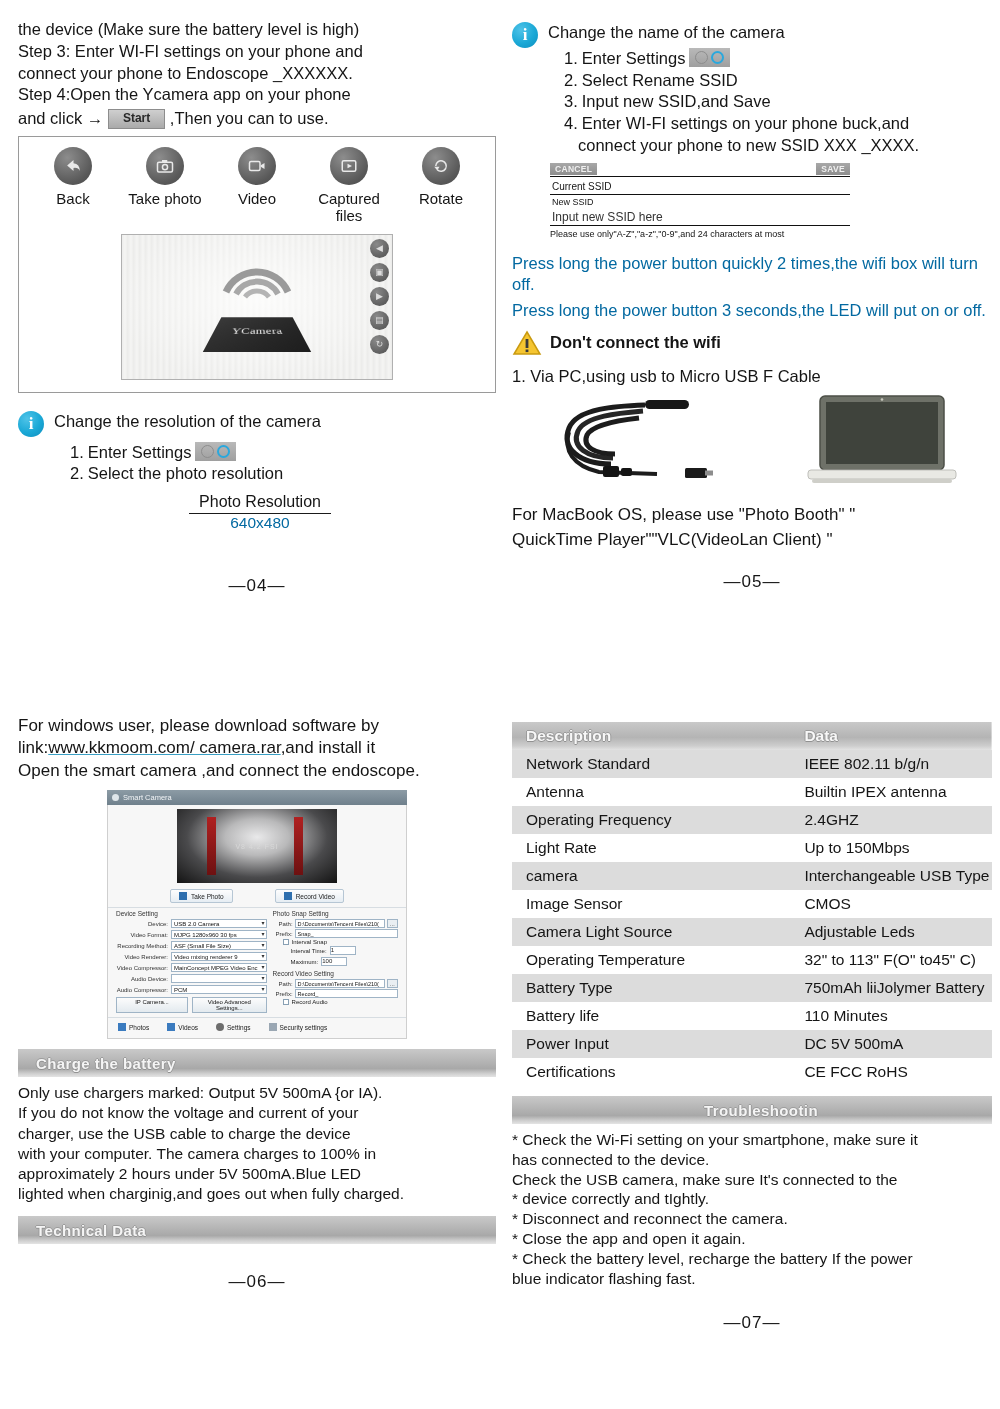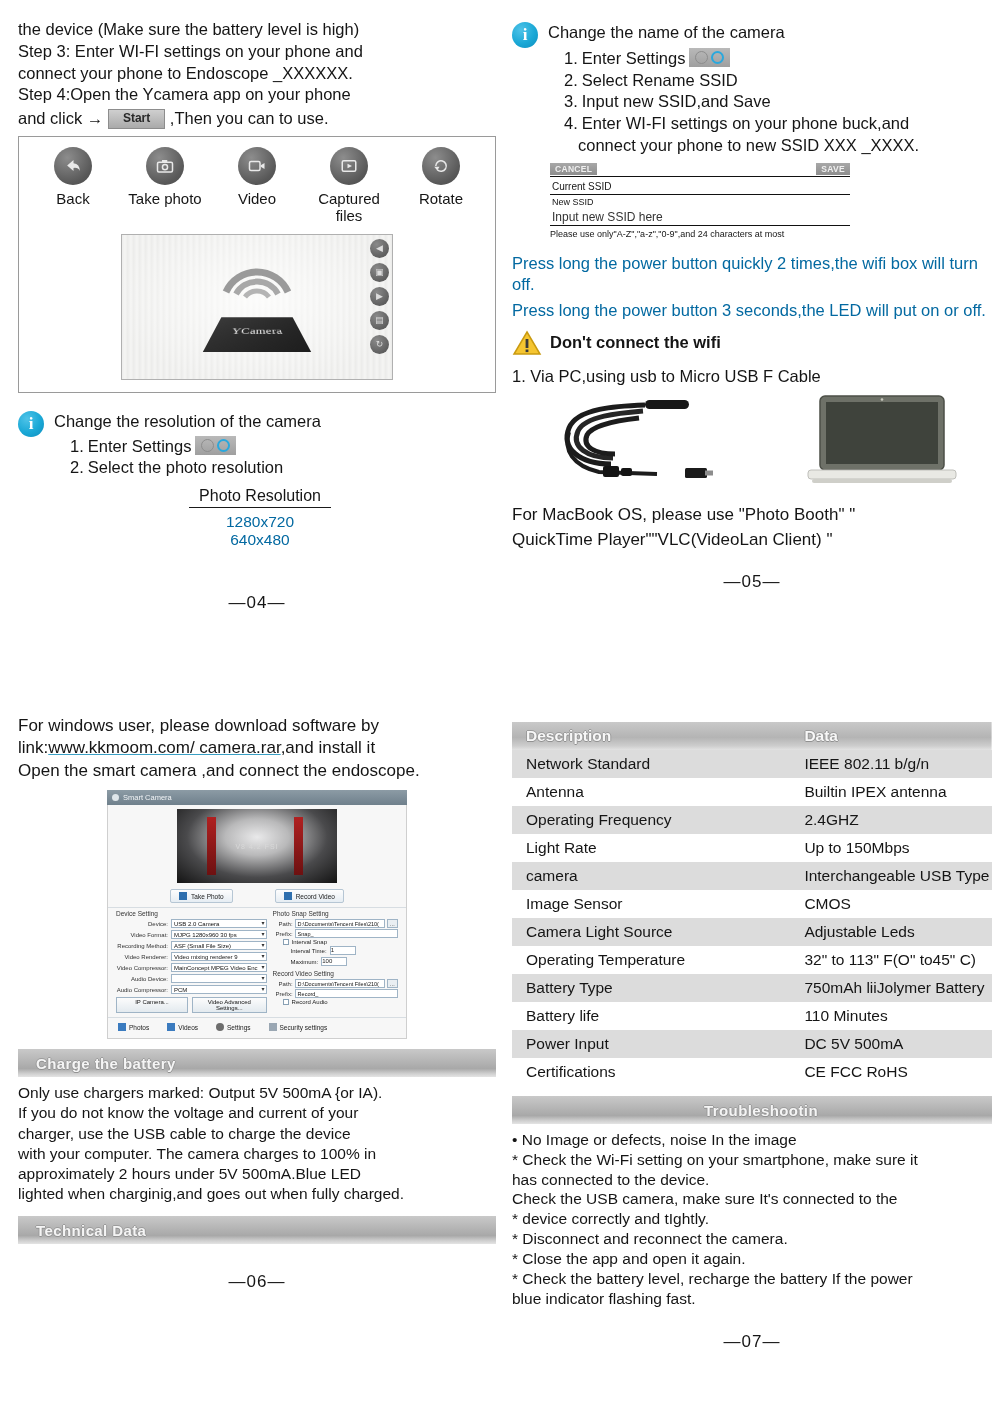--- a/index.html
+++ b/index.html
@@ -264,38 +264,37 @@
         <div>▶</div>
         <div>▤</div>
         <div>↻</div>
       </div>
     </div>
   </div>
 
   <div style="display:flex; gap:10px; margin-top:18px;">
     <span class="info-icon">i</span>
     <div style="flex:1;">
-      <div class="body-txt" style="margin-bottom:3px;">Change the resolution of the camera</div>
+      <div class="body-txt" style="margin-bottom:9px;">Change the resolution of the camera</div>
       <ol class="steps" style="margin-left:16px;">
         <li>
           <span class="num">1.</span>
           <span>Enter Settings</span>
           <span class="settings-chip">
             <span class="chip-dot"></span>
             <span class="chip-dot blue"></span>
           </span>
         </li>
         <li>
           <span class="num">2.</span>
           <span>Select the photo resolution</span>
         </li>
       </ol>
       <div class="resbox" style="margin-top:8px; margin-left:-30px;">
         <div class="hdr">Photo Resolution</div>
-        <div class="cyan" style="font-size:15.5px;margin-top:5px;">1280x720</div>
         <div class="cyan" style="font-size:15.5px;">640x480</div>
       </div>
     </div>
   </div>
 
   <div class="pageno" style="margin-top:44px;">—04—</div>
 </div>
 
 <div class="page" style="left:512px; top:22px; width:480px;">
 
@@ -608,21 +607,20 @@
           <td>CE FCC RoHS</td>
         </tr>
     </tbody>
   </table>
 
   <div class="banner" style="margin-top:10px;justify-content:center;">
     <span>Troubleshootin</span>
   </div>
 
   <ul class="trouble" style="margin-top:6px;">
-    <li>• No Image or defects, noise In the image</li>
     <li>* Check the Wi-Fi setting on your smartphone, make sure it</li>
     <li>has connected to the device.</li>
     <li>Check the USB camera, make sure It's connected to the</li>
     <li>* device correctly and tIghtly.</li>
     <li>* Disconnect and reconnect the camera.</li>
     <li>* Close the app and open it again.</li>
     <li>* Check the battery level, recharge the battery If the power</li>
     <li>blue indicator flashing fast.</li>
   </ul>
 

